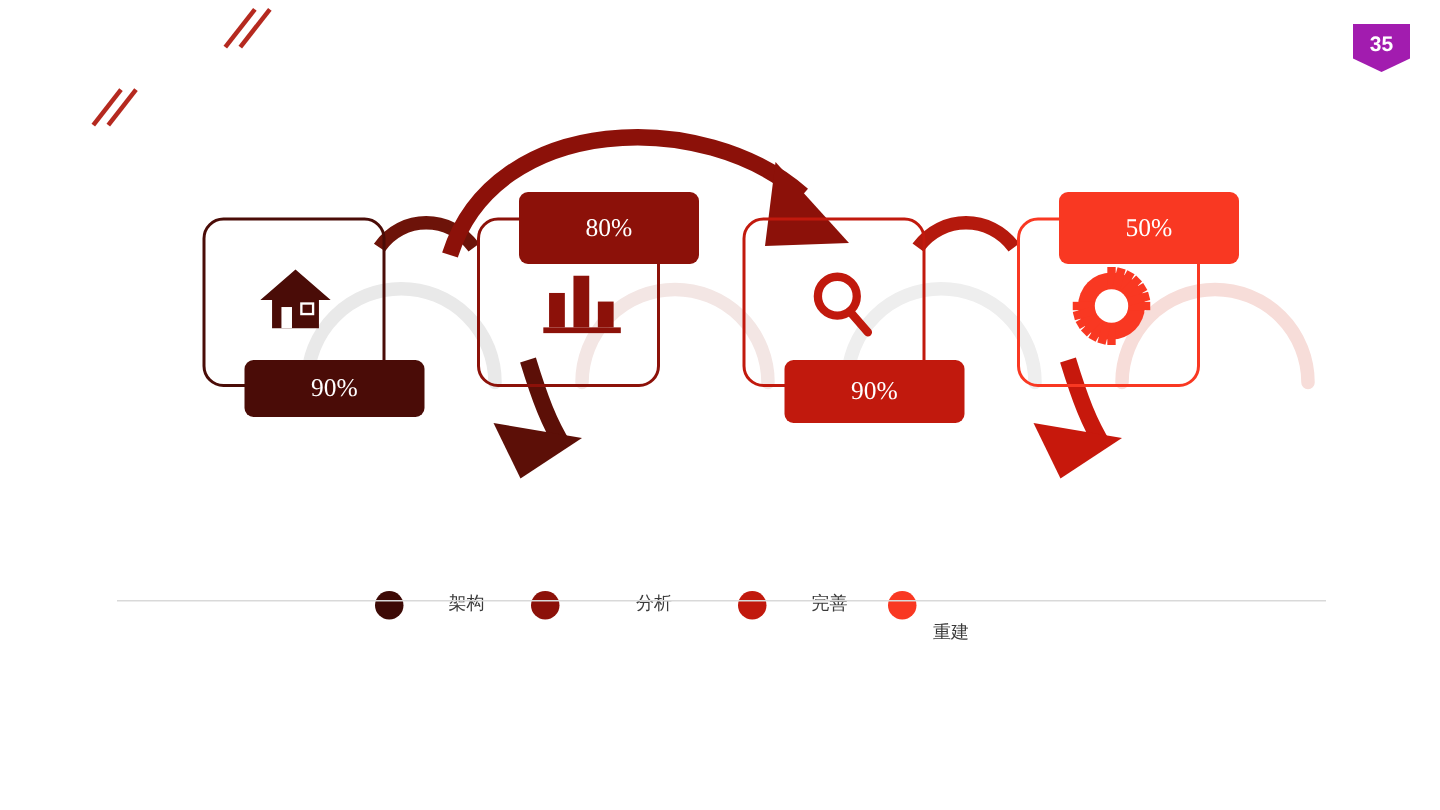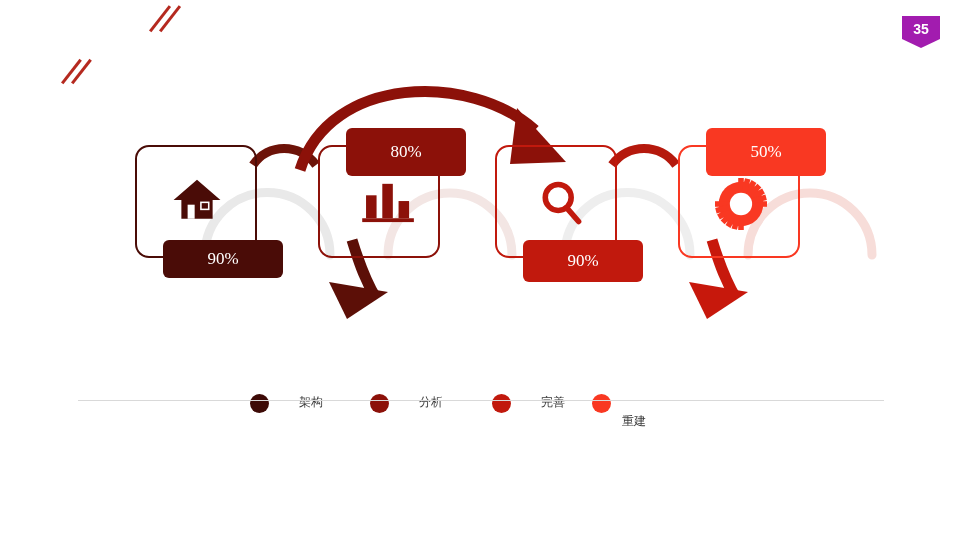--- a/index.html
+++ b/index.html
@@ -145,21 +145,21 @@
       </svg>
     </div>
     <div class="badge" style="left:706px;top:58px;width:120px;height:48px;background:#f93822;">50%</div>
   </div>
 
   <div id="legend">
     <div class="lgitem" style="left:250px;top:4px;">
       <span class="lgdot" style="background:#3d0a06;"></span>
       <span class="lglabel">架构</span>
     </div>
-    <div class="lgitem" style="left:370px;top:4px;">
+    <div class="lgitem" style="left:354px;top:4px;gap:21px;">
       <span class="lgdot" style="background:#8c1109;"></span>
       <span class="lglabel">分析</span>
     </div>
     <div class="lgitem" style="left:492px;top:4px;">
       <span class="lgdot" style="background:#c1190d;"></span>
       <span class="lglabel">完善</span>
     </div>
     <div class="lgitem" style="left:592px;top:4px;flex-direction:column;">
       <span class="lgdot" style="background:#f93822;"></span>
       <span class="lglabel">重建</span>

